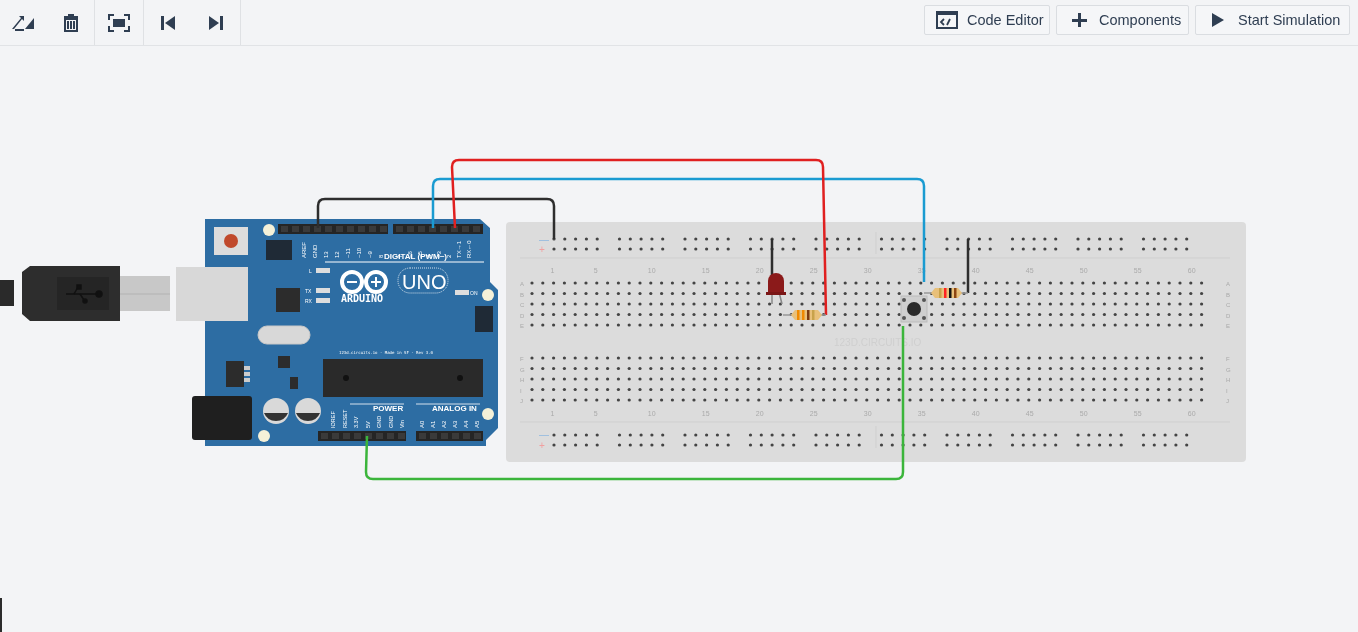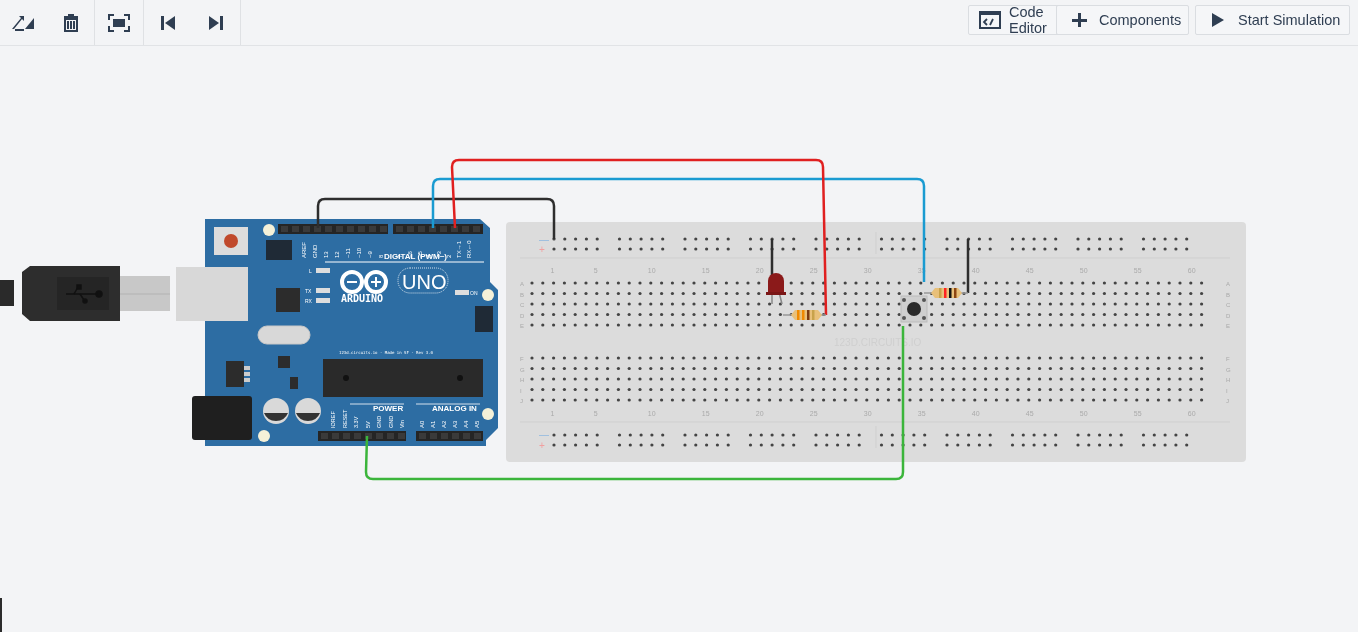--- a/index.html
+++ b/index.html
@@ -49,21 +49,21 @@
       </svg>
     </div>
     <div class="tb-icon">
       <svg width="16" height="16" viewBox="0 0 16 16">
         <path d="M1 1 L11 8 L1 15 Z" fill="#2f3e52"></path>
         <rect x="12" y="1" width="3" height="14" fill="#2f3e52"></rect>
       </svg>
     </div>
   </div>
 
-  <div class="tb-btn" style="left:968px;width:104px;">
+  <div class="tb-btn" style="left:924px;width:126px;">
     <span class="ic">
       <svg width="22" height="18" viewBox="0 0 22 18">
         <rect x="1" y="1" width="20" height="16" fill="none" stroke="#2f3e52" stroke-width="2"></rect>
         <rect x="1" y="1" width="20" height="3" fill="#2f3e52"></rect>
         <path d="M8 8 L5 11 L8 14 M11 14 L14 8 M14 8 L14 8" fill="none" stroke="#2f3e52" stroke-width="1.8"></path>
       </svg>
     </span>
     <span>Code Editor</span>
   </div>
   <div class="tb-btn" style="left:1056px;width:133px;">

